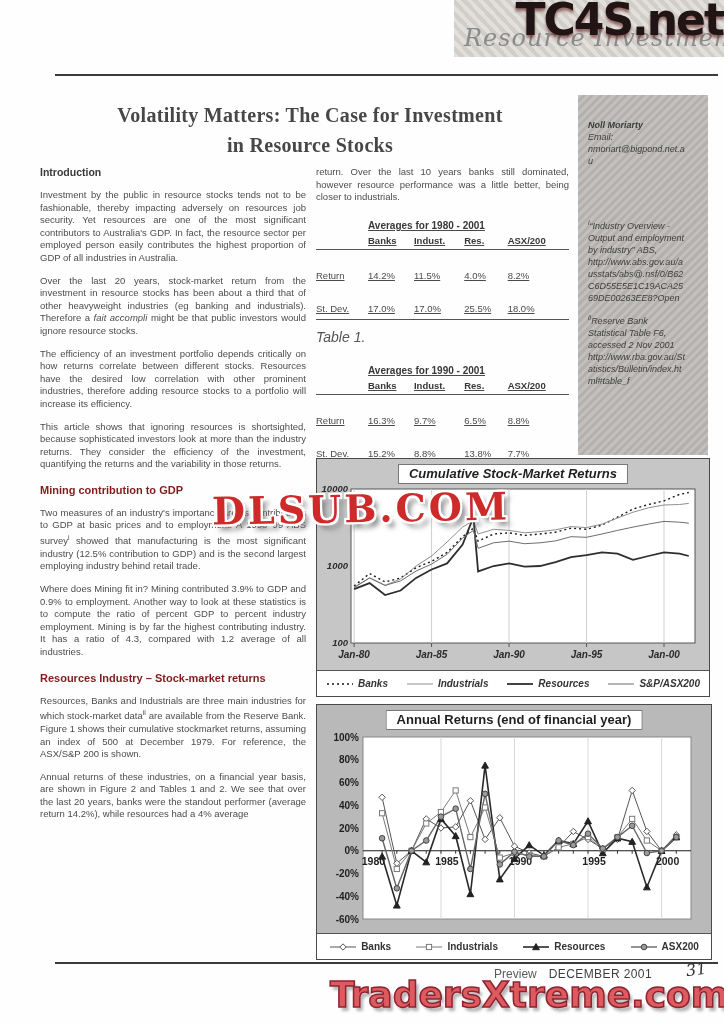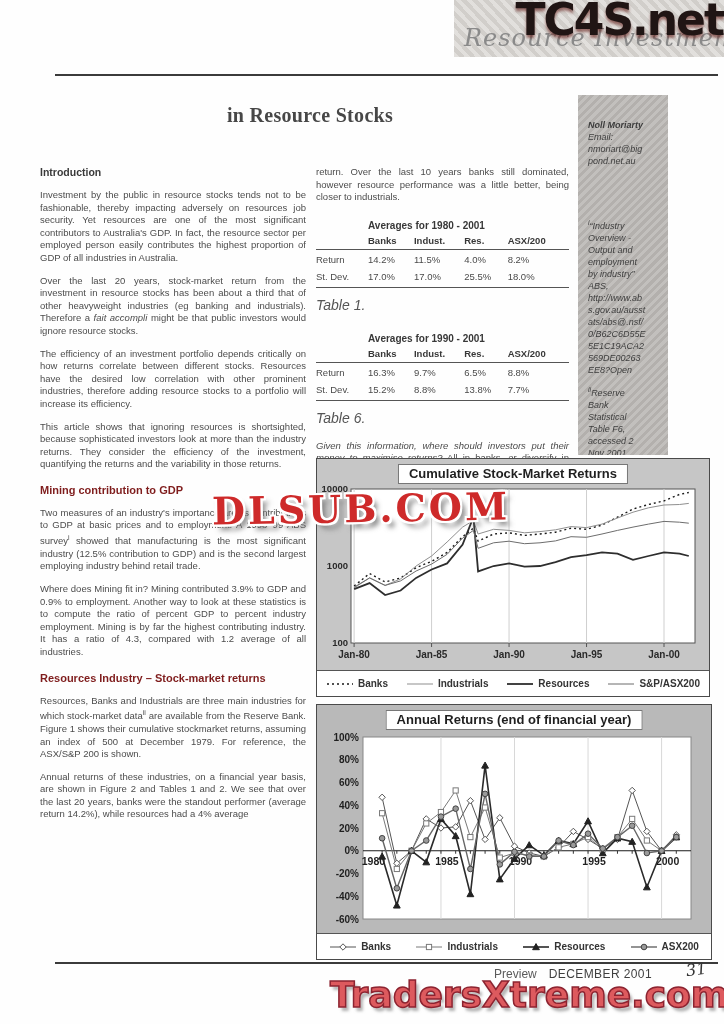--- a/index.html
+++ b/index.html
@@ -19,37 +19,37 @@
     font-family:"Liberation Serif",serif;font-weight:bold;font-size:20px;line-height:1.5;color:#474747;letter-spacing:.3px;}
   
   .col-left{position:absolute;left:40px;top:166px;width:266px;}
   .col-mid{position:absolute;left:316px;top:166px;width:253px;}
   p.body{margin:0 0 10px;text-align:justify;font-size:9.5px;line-height:12.6px;color:#4c4c4c;}
   .h-small{font-size:10.5px;font-weight:bold;color:#3a3a3a;margin:0 0 11px;}
   .h-med{font-size:11px;font-weight:bold;color:#7f1d1d;margin:13px 0 11px;}
   sup{font-size:7px;}
   .it{font-style:italic;}
   
-  .avg-table{border-collapse:collapse;width:100%;font-size:9.5px;color:#4a4a4a;margin-top:6px;}
+  .avg-table{border-collapse:collapse;width:100%;font-size:9.5px;color:#4a4a4a;margin-top:6px;text-decoration:underline;}
   .avg-table td{padding:2px 0;}
   .t-title td{font-weight:bold;font-size:10px;color:#383838;padding-top:6px;}
   .t-head td{font-weight:bold;color:#383838;border-bottom:1.2px solid #555;padding-bottom:3px;}
-  .t-row td{padding-top:4px;}
+  .t-row td{padding-top:20px;}
   .t-last td{border-bottom:1.2px solid #555;padding-bottom:5px;}
   .t-caption{font-size:14px;font-style:italic;color:#555;margin:9px 0 14px;}
   
-  .sidebar{position:absolute;left:578px;top:95px;width:90px;height:360px;box-sizing:border-box;
+  .sidebar{position:absolute;left:578px;top:95px;width:130px;height:360px;box-sizing:border-box;
     background:#bab7b4;background-image:repeating-linear-gradient(135deg,rgba(255,255,255,.12) 0 3px,rgba(0,0,0,.04) 3px 6px);
     padding:24px 22px 0 10px;font-size:9px;font-style:italic;color:#3d3d3d;line-height:12px;overflow:hidden;}
   .sb-author{font-weight:bold;}
   .sb-block{overflow-wrap:anywhere;}
   .sb-fn1{margin-top:50px;} .sb-fn2{margin-top:8px;}
   
   .chartbox{position:absolute;box-sizing:border-box;border:1px solid #4a4a4a;}
-  .chart1{left:316px;top:458px;width:394px;height:239px;background:#c6c6c6;}
+  .chart1{left:316px;top:458px;width:394px;height:239px;background:#c6c6c6;font-style:italic;}
   .chart2{left:316px;top:704px;width:396px;height:256px;background:#b9b9b9;}
   .chart-title{position:absolute;top:5px;left:50%;transform:translateX(-50%);background:#fff;border:1px solid #777;
     padding:1px 10px 2px;font-weight:bold;font-size:13px;color:#1f1f1f;white-space:nowrap;z-index:2;}
   .legend-strip{position:absolute;left:0;right:0;bottom:0;height:25px;background:#fff;border-top:1px solid #555;
     display:flex;align-items:center;justify-content:space-around;font-weight:bold;font-size:10px;color:#333;}
   .legend-item{display:flex;align-items:center;gap:4px;}
   
   .wm-mid{position:absolute;left:212px;top:486px;z-index:40;font-family:"DejaVu Serif",serif;font-weight:bold;
     font-size:38px;letter-spacing:3px;color:#ce2a2a;transform:rotate(-1deg);white-space:nowrap;
     text-shadow:-2px -2px 0 #fff,2px -2px 0 #fff,-2px 2px 0 #fff,2px 2px 0 #fff,0 -2px 0 #fff,0 2px 0 #fff,-2px 0 0 #fff,2px 0 0 #fff,5px 6px 5px rgba(110,110,110,.75);}
@@ -69,20 +69,21 @@
 <div class="page">
 
   <div class="masthead">
     <span class="script-title">Resource Investment</span>
   </div>
   <div class="wm-top">TC4S.net</div>
 
   <div class="rule rule-top"></div>
 
   <div class="title">
+    <div>Volatility Matters: The Case for Investment</div>
     <div>in Resource Stocks</div>
   </div>
 
   <div class="col-left">
     <div class="h-small">Introduction</div>
     <p class="body">Investment by the public in resource stocks tends not to be fashionable, thereby impacting adversely on resources job security. Yet resources are one of the most significant contributors to Australia's GDP. In fact, the resource sector per employed person easily contributes the highest proportion of GDP of all industries in Australia.</p>
     <p class="body"><span>Over the last 20 years, stock-market return from the investment in resource stocks has been about a third that of other heavyweight industries (eg banking and industrials). Therefore a </span><span class="it">fait accompli</span><span> might be that public investors would ignore resource stocks.</span></p>
     <p class="body">The efficiency of an investment portfolio depends critically on how returns correlate between different stocks. Resources have the desired low correlation with other prominent industries, therefore adding resource stocks to a portfolio will increase its efficiency.</p>
     <p class="body">This article shows that ignoring resources is shortsighted, because sophisticated investors look at more than the industry returns. They consider the efficiency of the investment, quantifying the returns and the variability in those returns.</p>
     <div class="h-med">Mining contribution to GDP</div>

